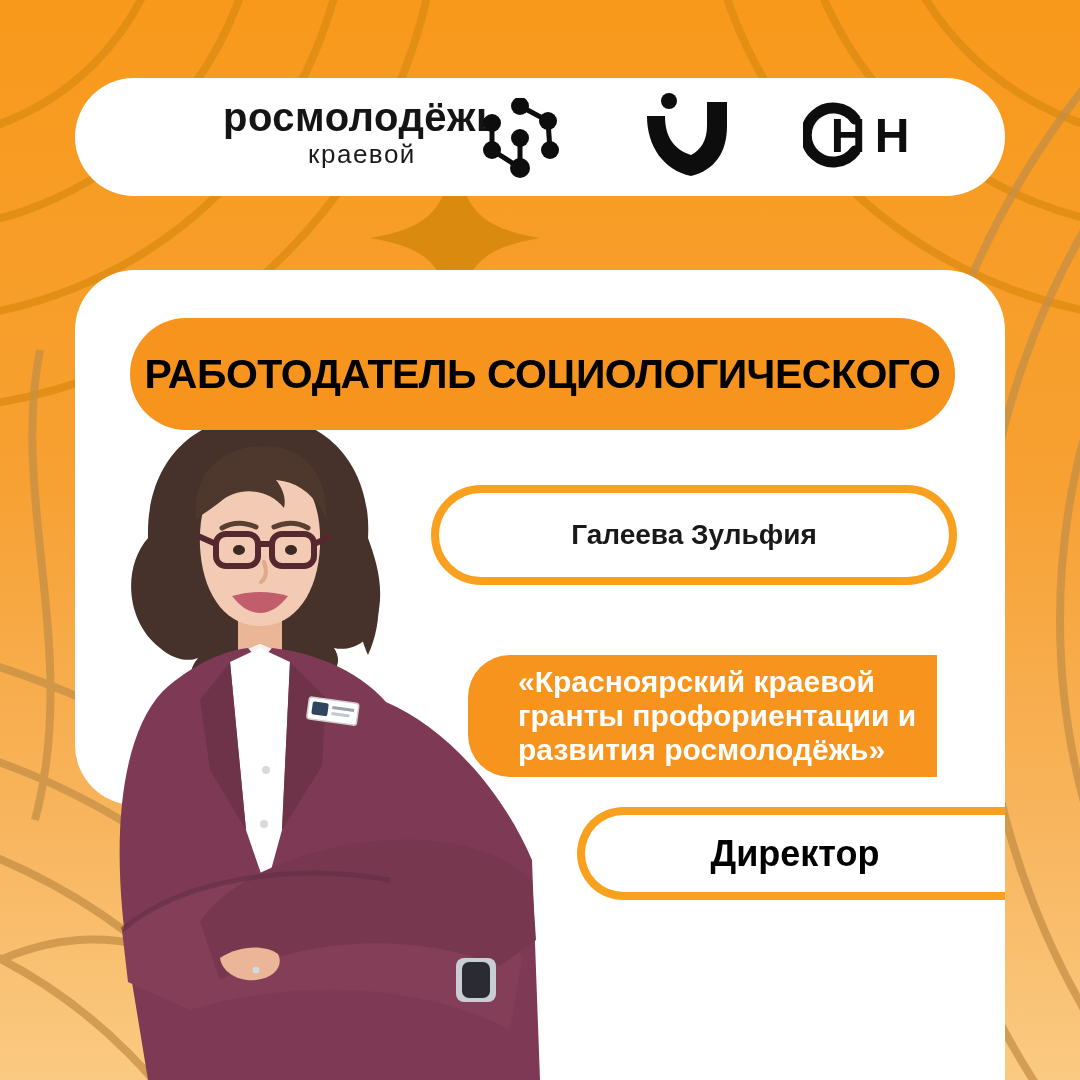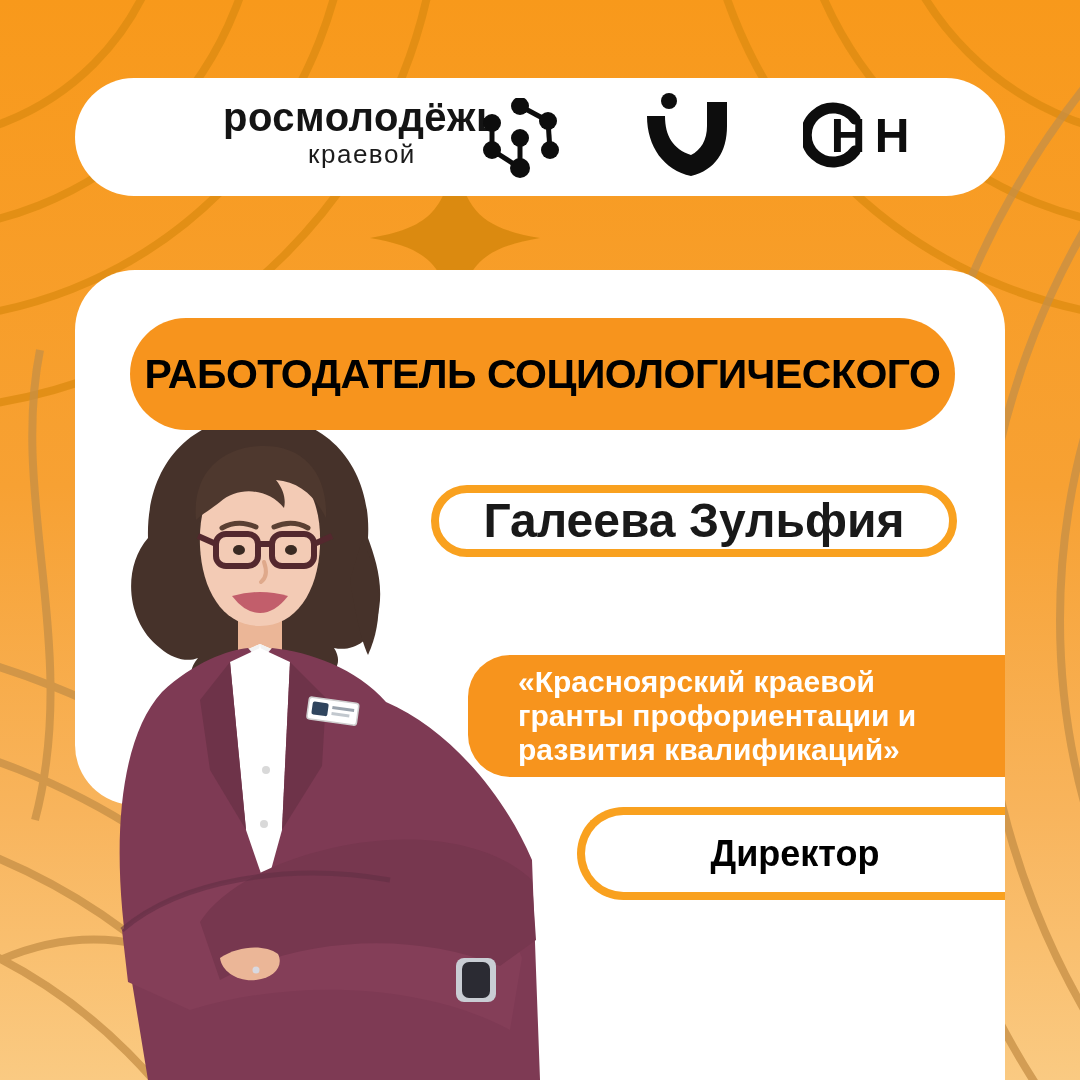--- a/index.html
+++ b/index.html
@@ -34,27 +34,27 @@
   .banner{
     position:absolute;left:130px;top:300px;width:825px;height:112px;
     background:#F7941D;border-radius:56px;z-index:3;
     display:flex;flex-direction:column;align-items:center;justify-content:center;
     color:#000000;font-weight:700;font-size:41px;line-height:49px;letter-spacing:-.5px;
     text-align:center;
     margin-top:18px;
   }
   
   .pill-name{
-    position:absolute;left:431px;top:485px;width:526px;height:72px;box-sizing:border-box;
+    position:absolute;left:431px;top:485px;width:526px;height:100px;box-sizing:border-box;
     background:#fff;border:8px solid #F9A11F;border-radius:54px;z-index:3;
     display:flex;flex-direction:column;align-items:center;justify-content:center;
-    color:#191919;font-weight:700;font-size:48px;line-height:42px;text-align:center;
+    color:#191919;font-weight:700;font-size:28px;line-height:42px;text-align:center;
   }
   .pill-org{
-    position:absolute;left:468px;top:655px;width:537px;height:122px;box-sizing:border-box;
+    position:absolute;left:468px;top:655px;width:469px;height:122px;box-sizing:border-box;
     background:#F7941D;border-radius:42px 0 0 42px;z-index:3;
     display:flex;flex-direction:column;justify-content:center;
     padding-left:50px;color:#fff;font-weight:700;font-size:30px;line-height:34px;
     white-space:nowrap;
   }
   .pill-role{
     position:absolute;left:577px;top:807px;width:428px;height:93px;box-sizing:border-box;
     background:#fff;border:8px solid #F9A11F;border-right:none;border-radius:50px 0 0 50px;z-index:3;
     display:flex;align-items:center;justify-content:center;
     color:#000000;font-weight:700;font-size:36px;
@@ -208,20 +208,20 @@
     <div>РАБОТОДАТЕЛЬ СОЦИОЛОГИЧЕСКОГО</div>
   </div>
 
   <div class="pill-name">
     <div>Галеева Зульфия</div>
   </div>
 
   <div class="pill-org">
     <div>«Красноярский краевой</div>
     <div>гранты профориентации и</div>
-    <div>развития квалификаций»</div>
+    <div>развития росмолодёжь»</div>
   </div>
 
   <div class="pill-role">
     <div>Директор</div>
   </div>
 
 </div>
 
 </body></html>

